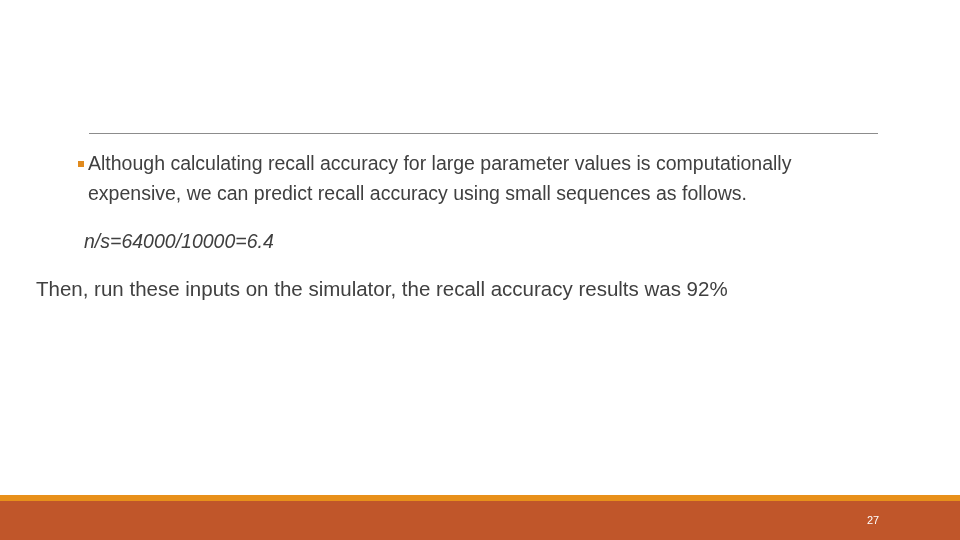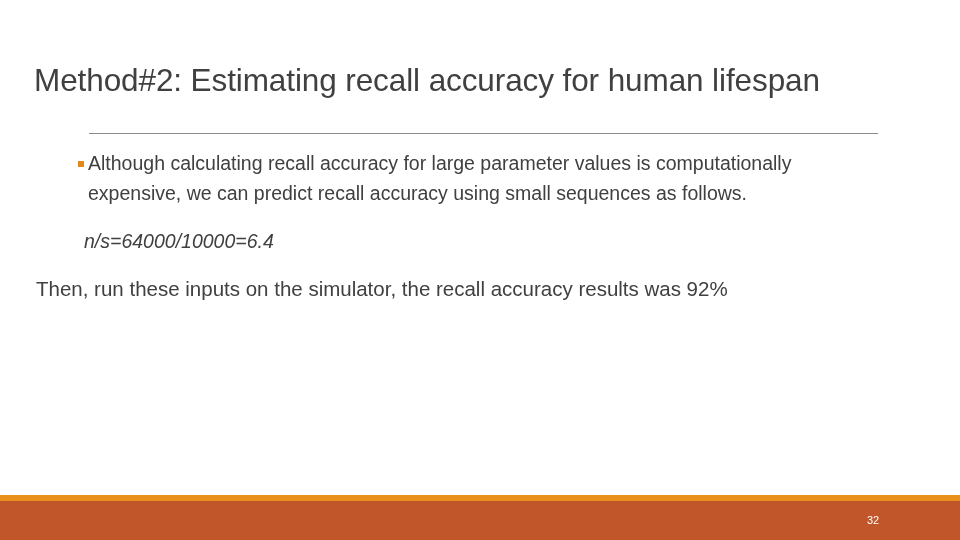--- a/index.html
+++ b/index.html
@@ -128,34 +128,33 @@
     line-height: 13px;
     color: #ffffff;
   }
 </style>
 </head>
 <body>
 
 <div class="slide">
 
   <div class="title-block">
-    <h1 class="slide-title">Method#2: Estimating recall accuracy for human lifespan</h1>
     <div class="title-rule"></div>
   </div>
 
   <div class="body-block">
 
     <p class="para para-bullet"><span class="bullet-mark"></span><span>Although calculating recall accuracy for large parameter values is computationally expensive, we can predict recall accuracy using small sequences as follows.</span></p>
 
     <p class="para para-indent it">n/s=64000/10000=6.4</p>
 
 
 
 
     <p class="para para-last">Then, run these inputs on the simulator, the recall accuracy results was 92%</p>
 
   </div>
 
   <div class="footer-stripe"></div>
   <div class="footer-bar"></div>
-  <div class="page-number">32</div>
+  <div class="page-number">27</div>
 
 </div>
 
 </body></html>

